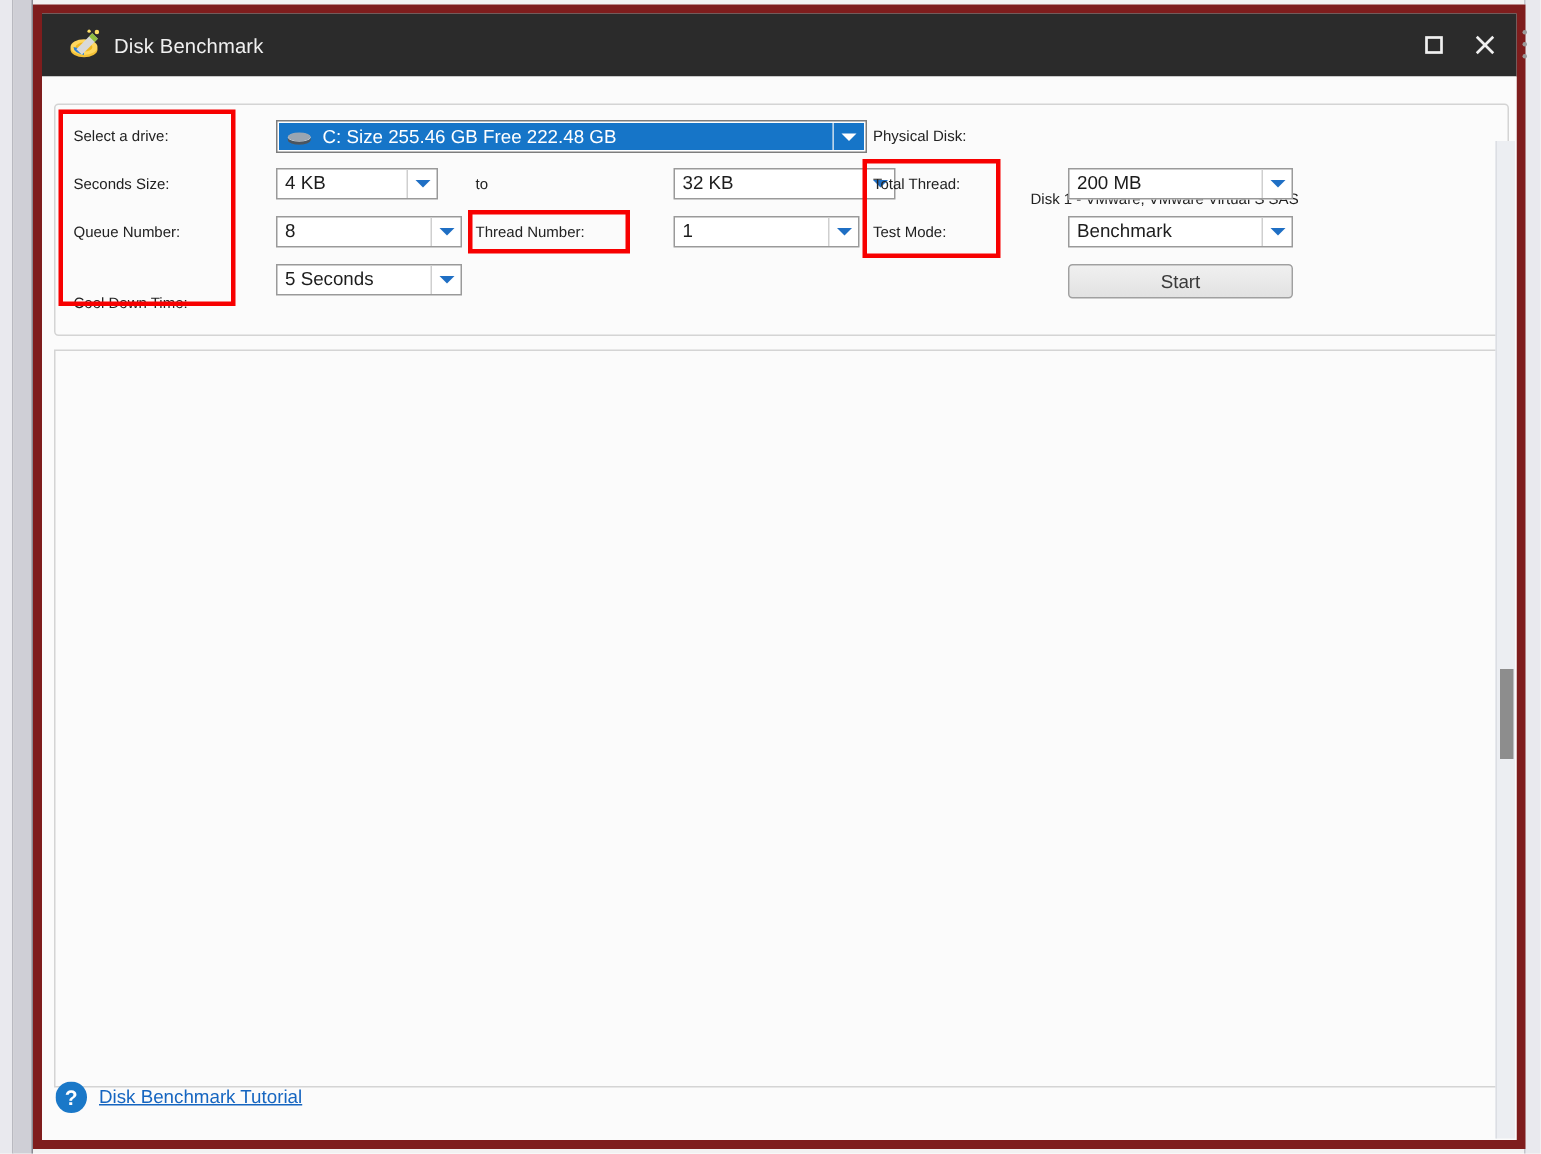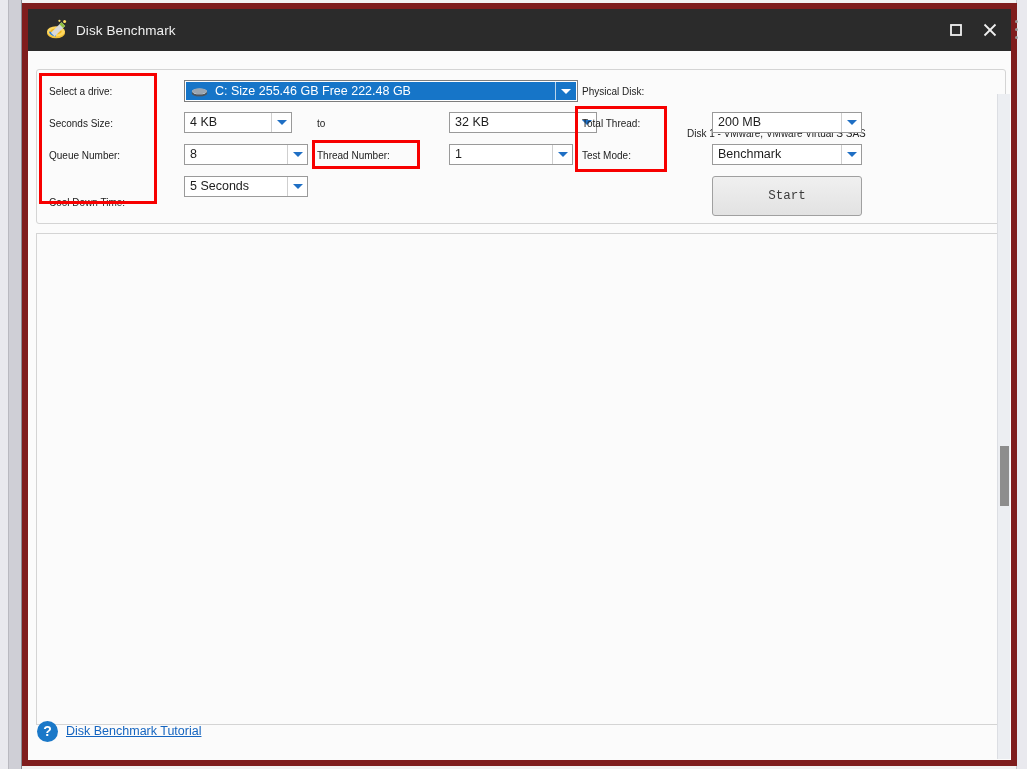--- a/index.html
+++ b/index.html
@@ -216,32 +216,31 @@
     background: #1675c8;
     width: 20px; height: 100%;
   }
   .combo.selected-blue .tri { border-top-color: #ffffff; }
 
   .drive-icon { width: 17px; height: 11px; flex: 0 0 auto; }
 
   
   #start-button {
     position: absolute;
-    height: 40px;
+    height: 23px;
     background: linear-gradient(#f0f0f0, #e2e2e2);
     border: 1px solid #a0a0a0;
     border-radius: 3px;
     box-sizing: border-box;
     display: flex;
     align-items: center;
     justify-content: center;
     font-size: 12.5px;
     color: #3a3a3a;
     cursor: default;
-    font-family: Liberation Mono, monospace;
   }
 
   
   .redbox {
     position: absolute;
     border: 3px solid #f70000;
     box-sizing: border-box;
     pointer-events: none;
     background: transparent;
   }

